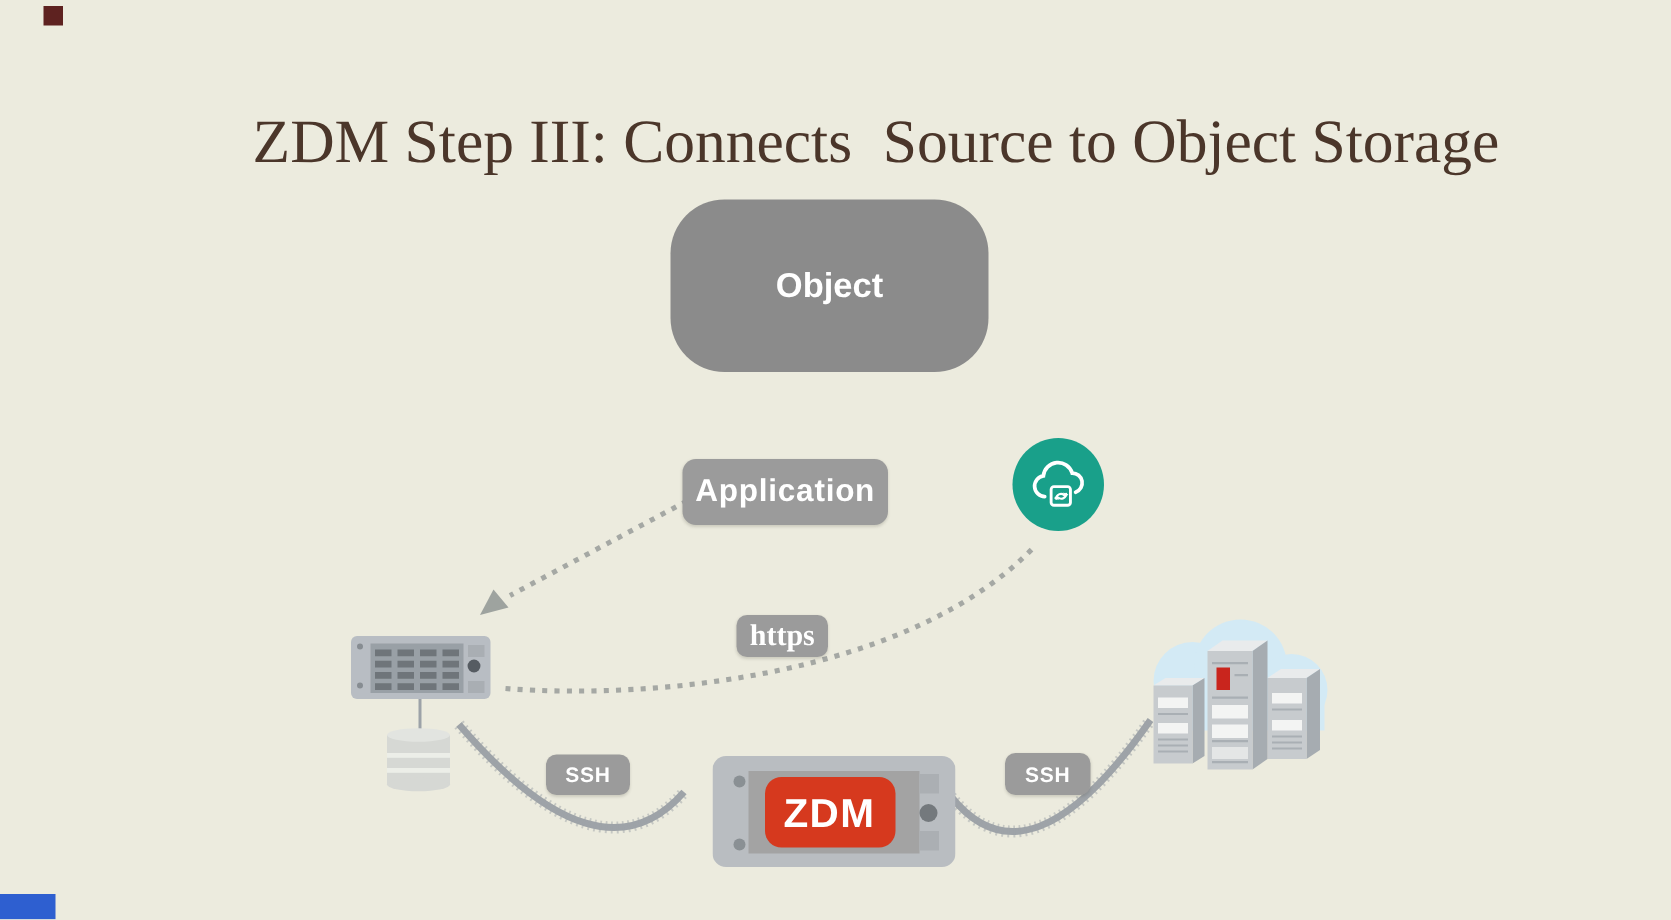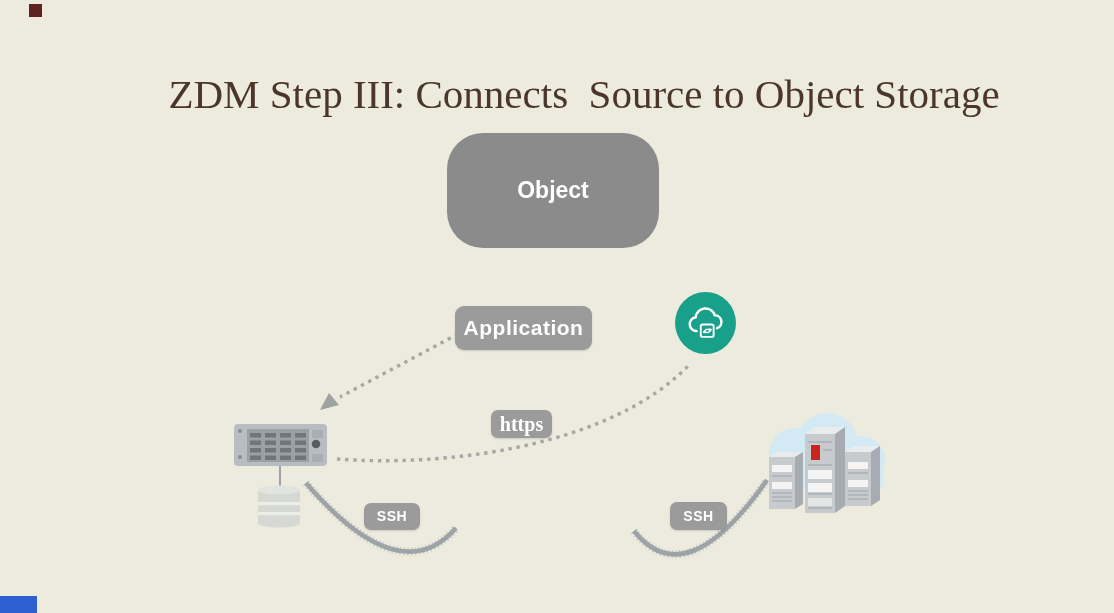--- a/index.html
+++ b/index.html
@@ -109,20 +109,33 @@
       <g>
         <rect x="28" y="68" width="42" height="33" fill="#D6D8D4"></rect>
         <ellipse cx="49" cy="101" rx="21" ry="4.5" fill="#D6D8D4"></ellipse>
         <rect x="28" y="80" width="42" height="3.2" fill="#ECEEE8"></rect>
         <rect x="28" y="90" width="42" height="3.2" fill="#ECEEE8"></rect>
         <ellipse cx="49" cy="68" rx="21" ry="4.5" fill="#E2E4E0"></ellipse>
       </g>
     </svg>
   </div>
 
+  <div class="abs iconlayer" style="left:475px;top:504px;width:162px;height:76px;">
+    <svg width="162" height="76" viewBox="0 0 162 76">
+      <rect x="0" y="0" width="162" height="74" rx="9" fill="#B9BDC1"></rect>
+      <circle cx="18" cy="17" r="4" fill="#8A9094"></circle>
+      <circle cx="18" cy="59" r="4" fill="#8A9094"></circle>
+      <rect x="24" y="10" width="114" height="55" fill="#A3A3A3"></rect>
+      <rect x="35" y="14" width="87" height="47" rx="11" fill="#D6391E"></rect>
+      <text x="78" y="47" text-anchor="middle" fill="#FFFFFF" font-family="Liberation Sans, sans-serif" font-size="27" font-weight="bold" letter-spacing="1">ZDM</text>
+      <rect x="138" y="12" width="13" height="13" fill="#ABAFB3"></rect>
+      <rect x="138" y="50" width="13" height="13" fill="#ABAFB3"></rect>
+      <circle cx="144" cy="38" r="6" fill="#74797D"></circle>
+    </svg>
+  </div>
 
   <div class="abs iconlayer" style="left:757px;top:402px;width:135px;height:118px;">
     <svg width="135" height="118" viewBox="0 0 135 118">
       <g fill="#D3EAF5">
         <circle cx="38" cy="52" r="26"></circle>
         <circle cx="70" cy="42" r="31"></circle>
         <circle cx="104" cy="58" r="24"></circle>
         <rect x="16" y="52" width="110" height="33"></rect>
       </g>
 

